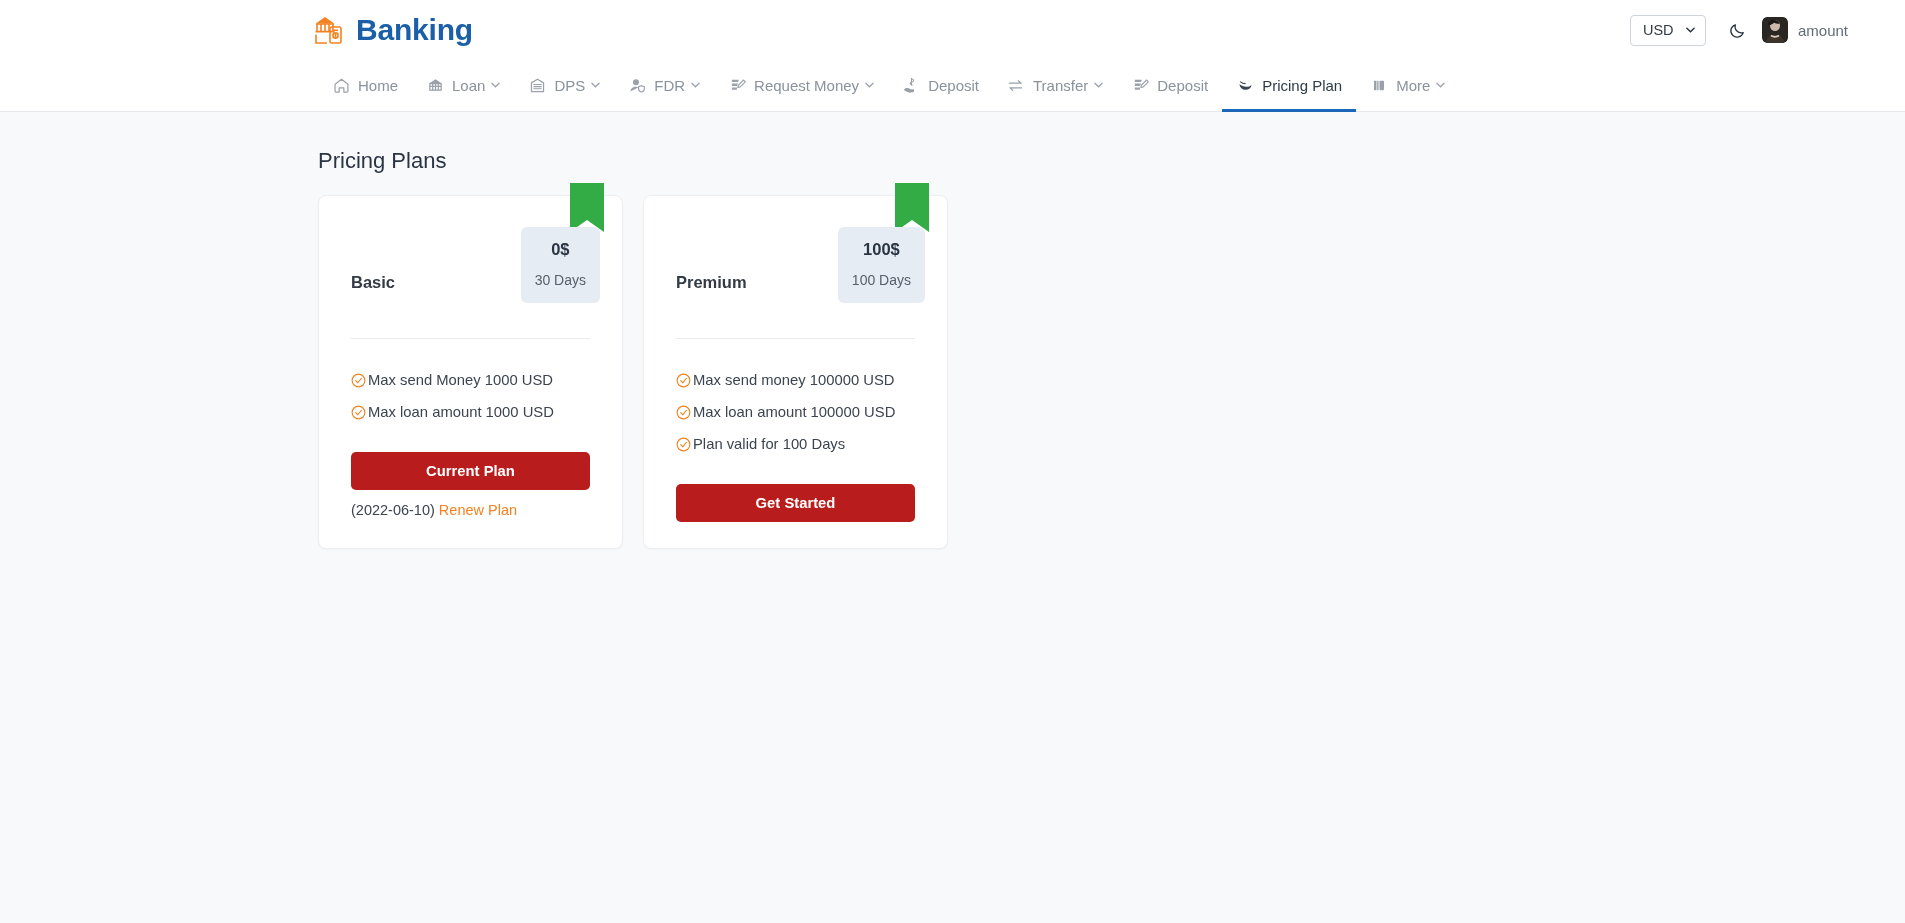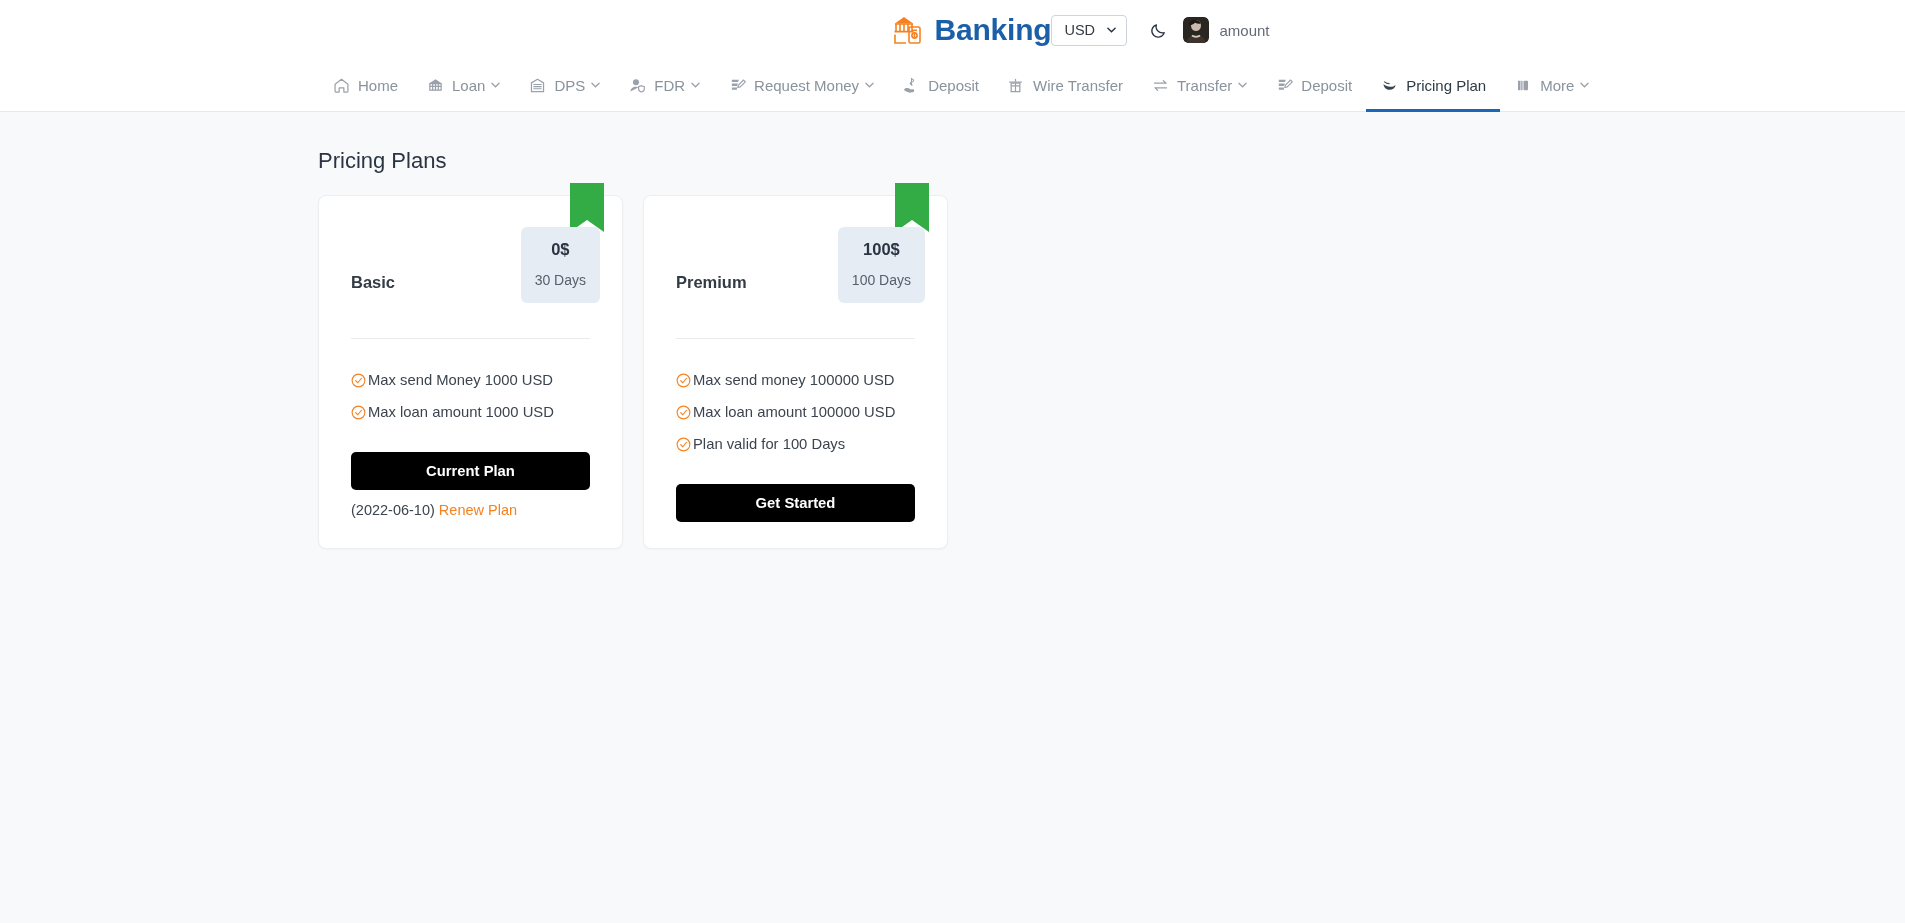--- a/index.html
+++ b/index.html
@@ -10,21 +10,21 @@
     font-family: "Liberation Sans", sans-serif;
     overflow: hidden;
   }
 
   
   .topbar {
     height: 60px;
     background: #ffffff;
     display: flex;
     align-items: center;
-    justify-content: center;
+    justify-content: space-between;
     padding: 0 25px 0 0;
     position: relative;
   }
   .brand {
     display: flex;
     align-items: center;
     gap: 7px;
     margin-left: 313px;
   }
   .brand-icon { width: 36px; height: 32px; display: block; }
@@ -195,21 +195,21 @@
     gap: 2px;
     font-size: 14.8px;
     color: #3b444f;
     padding: 8px 0;
   }
   .feature-ico { width: 15px; height: 15px; flex: 0 0 15px; display:block; }
   .cta {
     display: block;
     width: 100%;
     margin-top: 24px;
-    background: #000000;
+    background: #b91c1c;
     border: none;
     border-radius: 5px;
     color: #ffffff;
     font-family: "Liberation Sans", sans-serif;
     font-size: 14.8px;
     font-weight: bold;
     padding: 11px 0;
     cursor: pointer;
   }
   .renew-row {
@@ -347,31 +347,20 @@
     <span class="nav-ico">
       <svg width="17" height="17" viewBox="0 0 18 18">
           <path d="M9 2.2c1.3 0 2.2.8 2.2 1.7 0 1.6-3.6 1.2-3.6 2.8 0 1 .9 1.7 2.2 1.7M9 1.4v7.7" fill="none" stroke="#9aa1ab" stroke-width="1.1" stroke-linecap="round"></path>
           <path d="M1.6 13.4c1.6-1.1 3-1.1 4.3 0l1.3 1.1h3.2c.8 0 .8 1.1 0 1.1H7" fill="none" stroke="#9aa1ab" stroke-width="1.2"></path>
           <path d="M1.6 12.6c2.2-1.6 4.4-1.2 6 .4h3.1c1.5 0 1.6 1.8.2 2.3l-4 1.3-5.3-2Z" fill="#9aa1ab"></path>
         </svg>
     </span>
     <span>Deposit</span>
   </div>
 
-  <div class="nav-item">
-    <span class="nav-ico">
-      <svg width="17" height="17" viewBox="0 0 18 18">
-          <path d="M4.4 6.4h9.2v9.2H4.4Z" fill="none" stroke="#9aa1ab" stroke-width="1.3"></path>
-          <path d="M4.4 9.4h9.2M9 6.4v9.2" stroke="#9aa1ab" stroke-width="1.2"></path>
-          <path d="M2.8 5.4h12.4" stroke="#9aa1ab" stroke-width="1.4" stroke-linecap="round"></path>
-          <path d="M9 2v3" stroke="#9aa1ab" stroke-width="1.3"></path>
-        </svg>
-    </span>
-    <span>Wire Transfer</span>
-  </div>
 
   <div class="nav-item">
     <span class="nav-ico">
       <svg width="17" height="17" viewBox="0 0 18 18">
           <g fill="none" stroke="#9aa1ab" stroke-width="1.3" stroke-linecap="round" stroke-linejoin="round">
             <path d="M2.6 6.6h12.2M12 3.8l2.8 2.8M15.4 11.4H3.2M6 14.2 3.2 11.4"></path>
           </g>
         </svg>
     </span>
     <span>Transfer</span>

